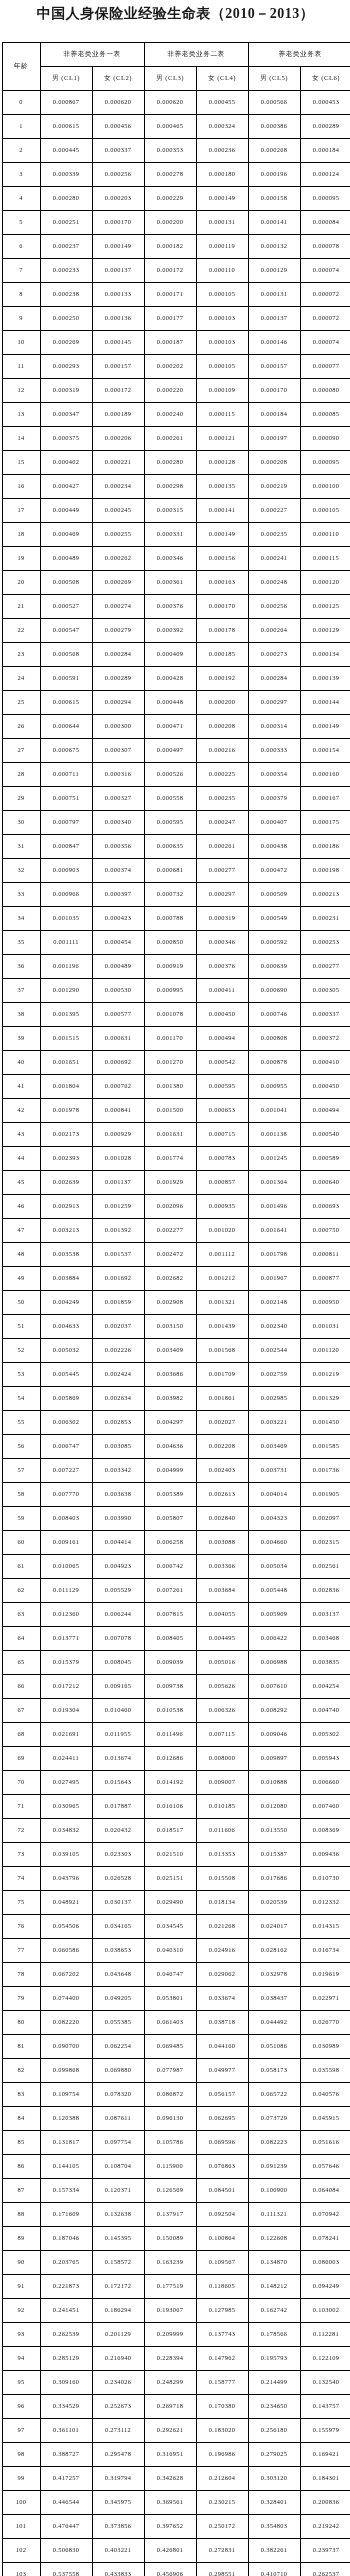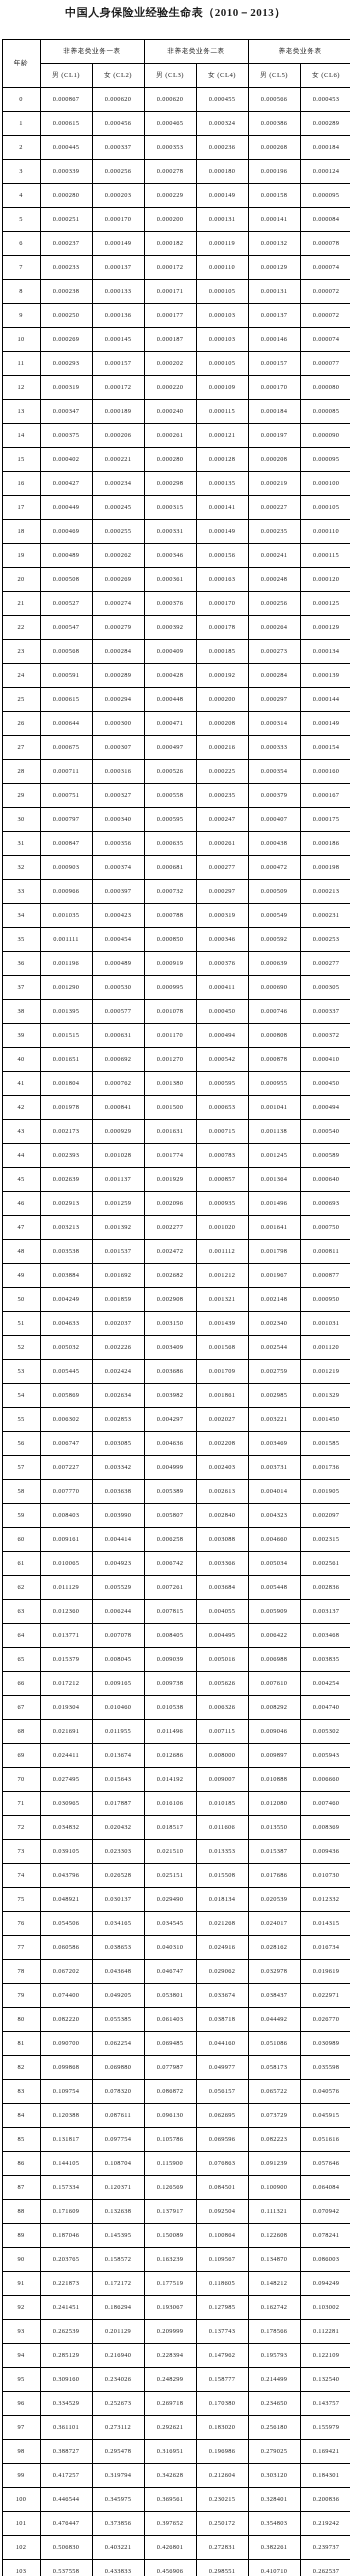--- a/index.html
+++ b/index.html
@@ -10,21 +10,21 @@
   body {
     width: 351px;
     min-height: 2602px;
     font-family: "Liberation Serif", "DejaVu Serif", serif;
     color: #262626;
   }
   .page-title {
     margin: 0;
     padding-top: 4.6px;
     text-align: center;
-    font-size: 11px;
+    font-size: 14px;
     font-weight: bold;
     letter-spacing: 0.5px;
     color: #1a1a1a;
   }
   table.life-table {
     border-collapse: collapse;
     table-layout: fixed;
     width: 348px;
     margin: 19px 0 0 1.5px;
   }

